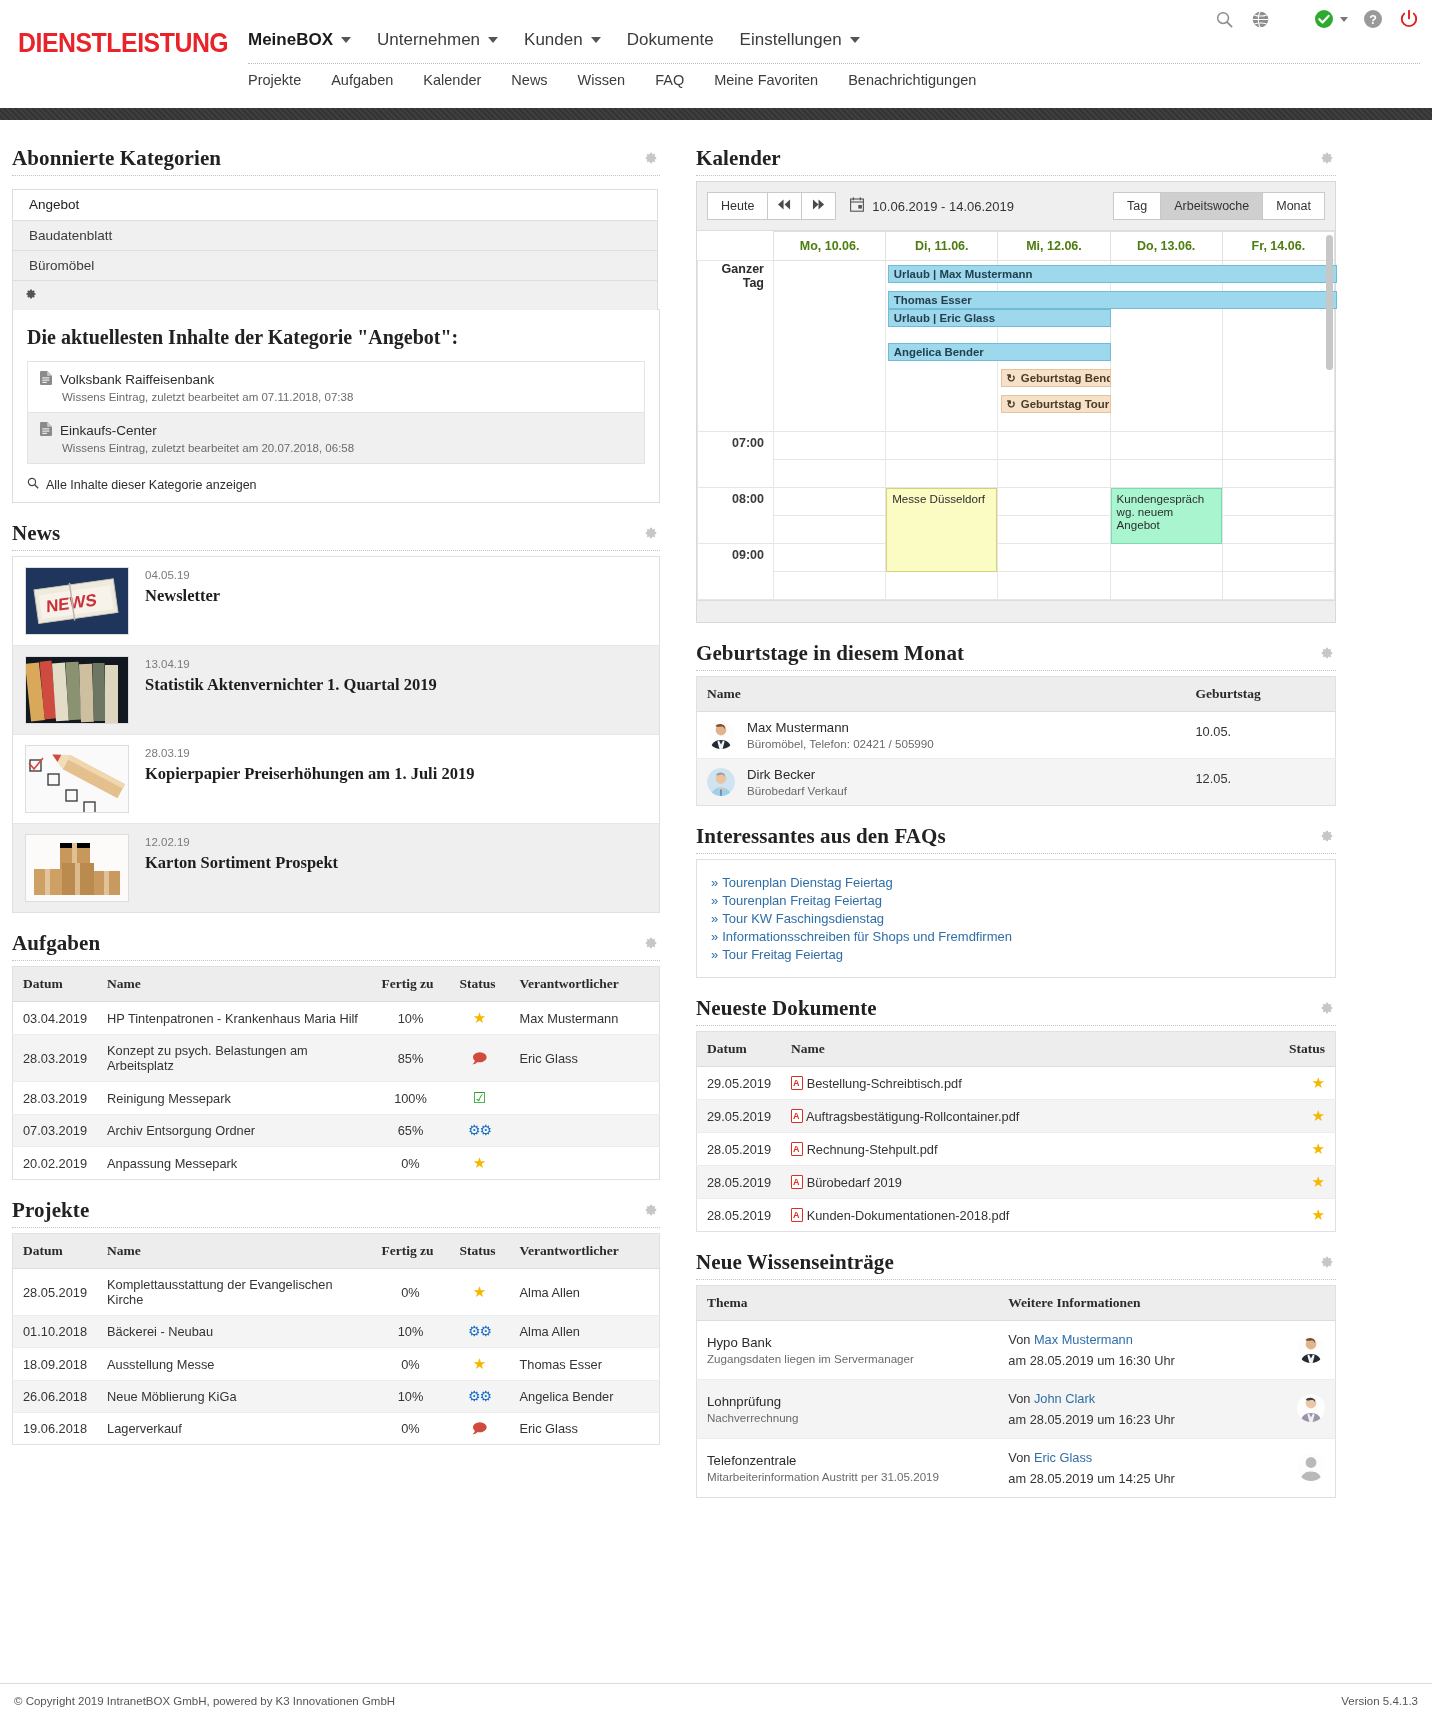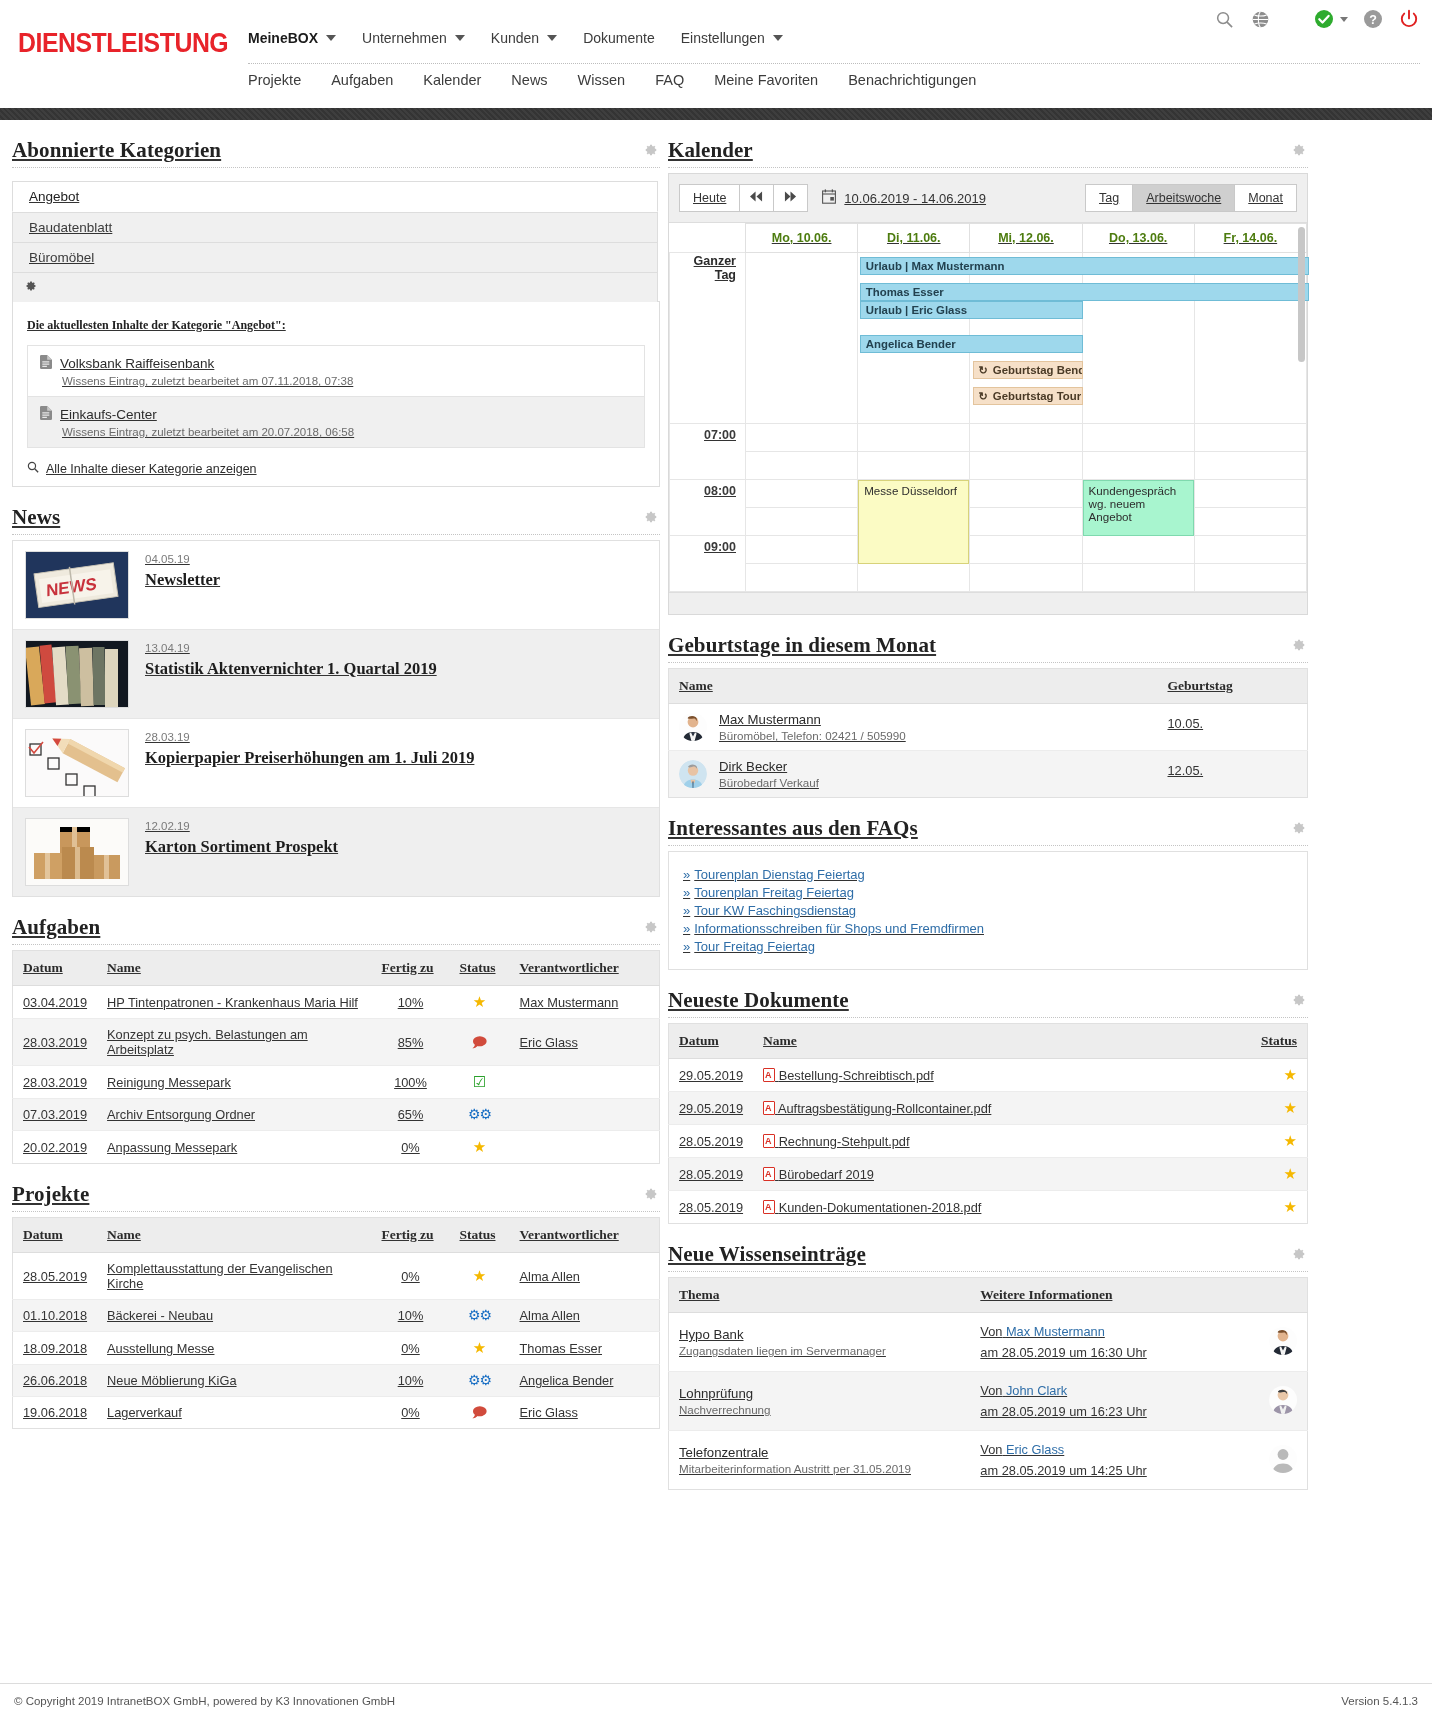--- a/index.html
+++ b/index.html
@@ -19,32 +19,32 @@
     font-family:"Liberation Sans", sans-serif;
     font-weight:bold; font-size:27px; letter-spacing:-0.5px;
     color:#e8232a; transform:scaleX(0.92); transform-origin:left center;
   }
   .topicons { position:absolute; right:12px; top:8px; display:flex; align-items:center; gap:14px; }
   .ticon { width:22px; height:22px; display:inline-flex; align-items:center; justify-content:center; cursor:pointer; }
   .ticon svg { display:block; }
   .caret-sm { width:0;height:0;border-left:4px solid transparent;border-right:4px solid transparent;border-top:5px solid #777; margin-left:-9px; cursor:pointer;}
   .mainnav { position:absolute; left:248px; top:30px; display:flex; align-items:flex-start; gap:0px; }
   .mainnav .mi {
-    font-size:14px; color:#3c3c3c; padding:0 14px 10px 0; margin-right:12px;
+    font-size:17px; color:#3c3c3c; padding:0 14px 10px 0; margin-right:12px;
     display:flex; align-items:center; gap:8px; cursor:pointer; white-space:nowrap;
   }
   .mainnav .mi.active { font-weight:bold; color:#1b1b1b; }
   .caret { width:0;height:0;border-left:5px solid transparent;border-right:5px solid transparent;border-top:6px solid #555; }
   .navdivider { position:absolute; left:248px; top:63px; width:1172px; border-top:1px dotted #bdbdbd; }
   .subnav { position:absolute; left:248px; top:72px; display:flex; gap:0; }
   .subnav .si { font-size:14.5px; color:#3c3c3c; padding:0 30px 0 0; cursor:pointer; white-space:nowrap; }
   .headerband { height:12px; background:#343434; background-image:repeating-linear-gradient(45deg, rgba(255,255,255,0.05) 0 2px, transparent 2px 4px); }
 
   
-  .page { display:flex; padding:0 12px; gap:8px; align-items:flex-start;text-decoration:underline; }
+  .page { display:flex; padding:8px 12px; gap:36px; align-items:flex-start; }
   .col-left { width:648px; flex:none; }
   .col-right { width:640px; flex:none; }
 
   .panel { margin-top:18px; }
   .panel-head { position:relative; padding-bottom:5px; }
   .panel-title {
     font-family:"Liberation Serif", serif; font-weight:bold;
     font-size:21px; color:#222; letter-spacing:0.1px;
   }
   .panel-head .dotrule { border-top:1px dotted #c4c4c4; margin-top:4px; }
@@ -58,21 +58,21 @@
   .tabs { display:flex; margin-top:8px;flex-direction:column; }
   .tab {
     padding:7px 16px; font-size:13.5px; color:#3b3b3b; cursor:pointer;
     border:1px solid #ddd; border-bottom:none; background:#f0f0f0; margin-right:2px;
   }
   .tab.active { background:#fff; color:#222; border-bottom:1px solid #fff; position:relative; z-index:2; }
   .tab.gearTab { padding:7px 12px; }
   .tabbody { border:1px solid #ddd; margin-top:-1px; padding:16px 14px 10px; background:#fff; }
   .tabbody h4 {
     margin:0 0 12px; font-family:"Liberation Serif", serif;
-    font-size:12px; font-weight:bold; color:#222;
+    font-size:20px; font-weight:bold; color:#222;
   }
   .klist { border:1px solid #e3e3e3; border-bottom:none; }
   .krow { padding:9px 12px; border-bottom:1px solid #e3e3e3; }
   .krow:nth-child(even){ background:#f0f0f0; }
   .krow .kt { display:flex; align-items:center; gap:8px; font-size:13.5px; color:#2c2c2c; }
   .krow .ks { font-size:11.5px; color:#6b6b6b; margin-left:22px; margin-top:3px; }
   .showall { margin-top:13px; font-size:12.5px; color:#2c2c2c; display:flex; align-items:center; gap:7px; cursor:pointer; }
 
   
   .newslist { border:1px solid #e0e0e0; }

